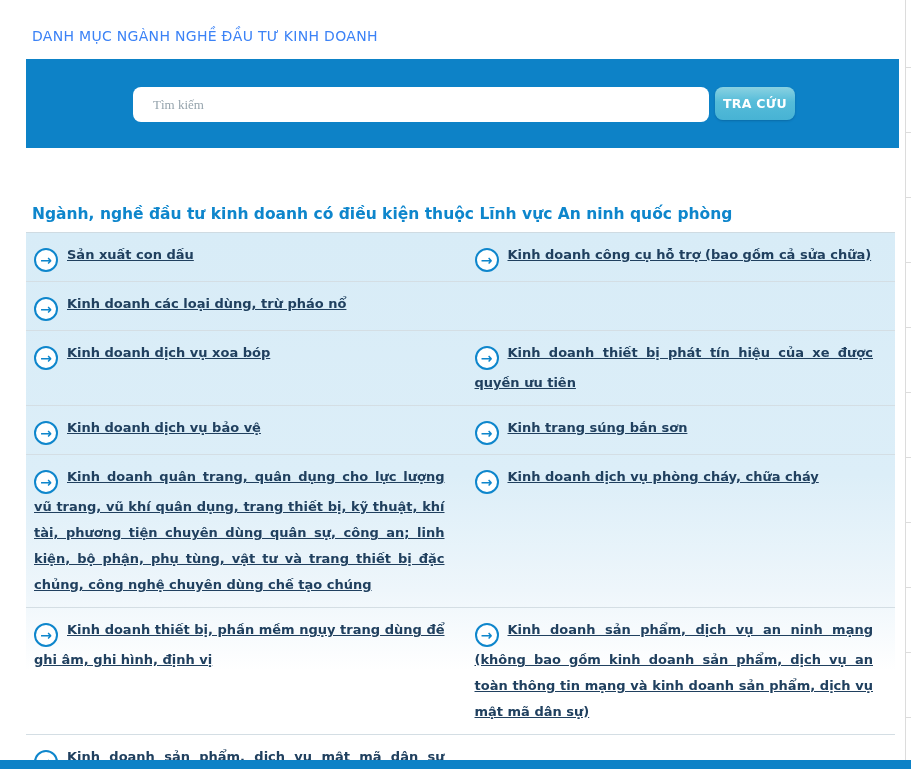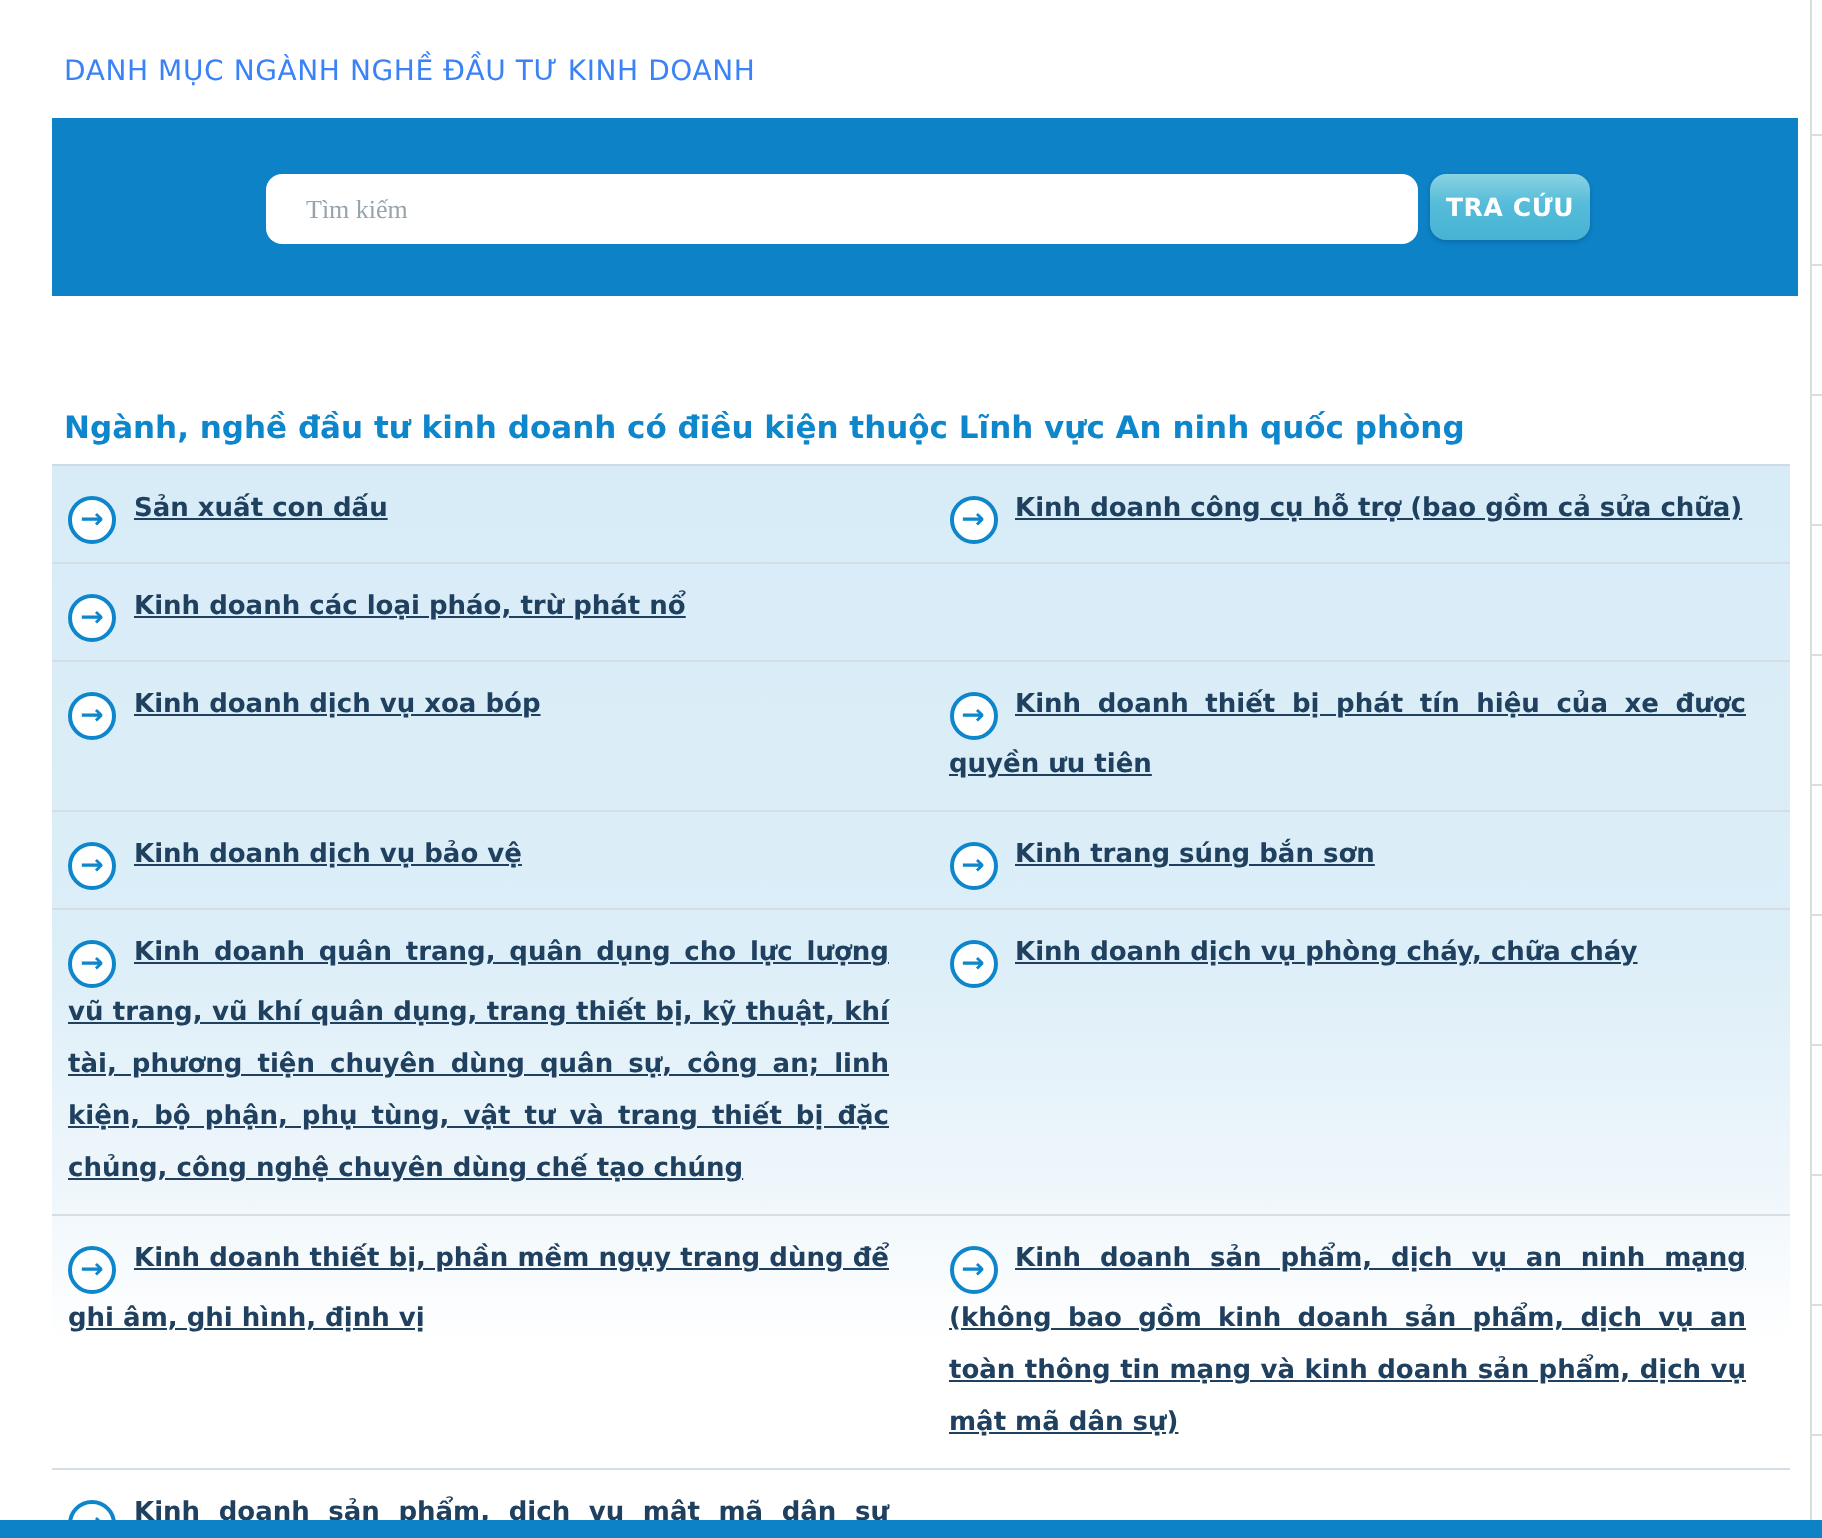--- a/index.html
+++ b/index.html
@@ -81,21 +81,21 @@
 <h2 class="section-heading">Ngành, nghề đầu tư kinh doanh có điều kiện thuộc Lĩnh vực An ninh quốc phòng</h2>
 
 <div class="list">
 
   <div class="row">
     <div class="cell"><span class="icon-circle">→</span><span>Sản xuất con dấu</span></div>
     <div class="cell right"><span class="icon-circle">→</span><span>Kinh doanh công cụ hỗ trợ (bao gồm cả sửa chữa)</span></div>
   </div>
 
   <div class="row">
-    <div class="cell"><span class="icon-circle">→</span><span>Kinh doanh các loại pháo, trừ phát nổ</span></div>
+    <div class="cell"><span class="icon-circle">→</span><span>Kinh doanh các loại dùng, trừ pháo nổ</span></div>
   </div>
 
   <div class="row">
     <div class="cell"><span class="icon-circle">→</span><span>Kinh doanh dịch vụ xoa bóp</span></div>
     <div class="cell right"><span class="icon-circle">→</span><span>Kinh doanh thiết bị phát tín hiệu của xe được quyền ưu tiên</span></div>
   </div>
 
   <div class="row">
     <div class="cell"><span class="icon-circle">→</span><span>Kinh doanh dịch vụ bảo vệ</span></div>
     <div class="cell right"><span class="icon-circle">→</span><span>Kinh trang súng bắn sơn</span></div>

